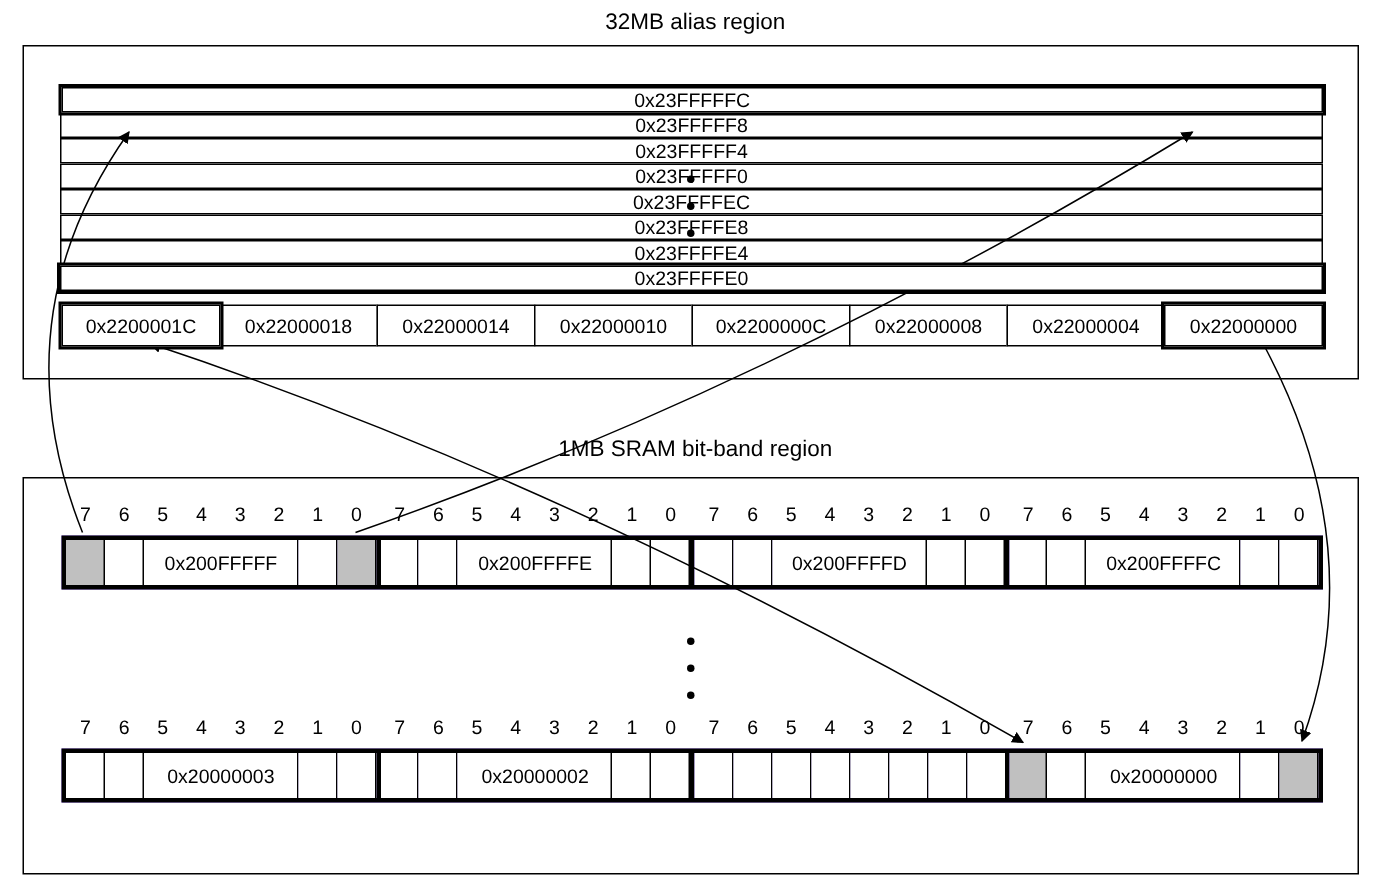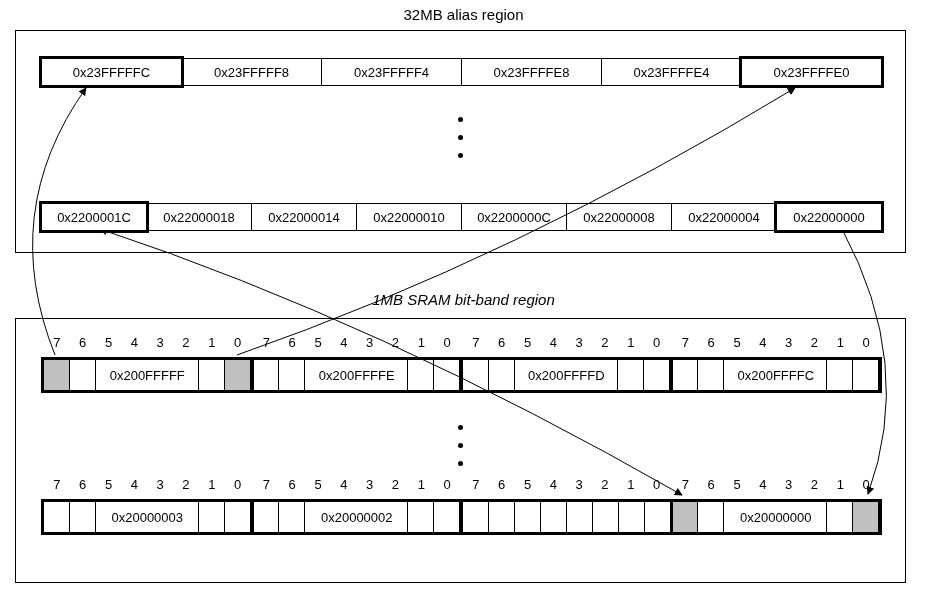--- a/index.html
+++ b/index.html
@@ -6,29 +6,29 @@
   html, body { background: #ffffff; }
   body {
     width: 927px; height: 596px;
     font-family: "Liberation Sans", sans-serif;
     color: #000;
   }
   .canvas { position: relative; width: 927px; height: 596px; background: #fff; overflow: hidden; }
 
   .title { position: absolute; left: 0; width: 100%; text-align: center; font-size: 15px; }
   .alias-title { top: 6px; }
-  .sram-title  { top: 291px; font-style: italic; }
+  .sram-title  { top: 291px; }
 
   .region-box { position: absolute; left: 15px; width: 891px; border: 1px solid #000; background: #fff; }
   .alias-box { top: 30px;  height: 223px; }
   .sram-box  { top: 318px; height: 265px; }
 
   
   .alias-row { position: absolute; left: 25px; width: 841px; height: 28px; display: flex; }
-  .alias-row.row-top    { top: 27px; }
+  .alias-row.row-top    { top: 27px; flex-direction: column; }
   .alias-row.row-bottom { top: 172px; }
   .addr-cell {
     position: relative; flex: 1 1 0; margin-left: -1px;
     border: 1px solid #000; background: #fff;
     display: flex; align-items: center; justify-content: center;
     font-size: 13px; white-space: nowrap;
   }
   .addr-cell:first-child { margin-left: 0; }
   .addr-cell.bold { box-shadow: 0 0 0 2px #000; z-index: 2; }
 
@@ -69,20 +69,22 @@
 
 <div class="canvas">
 
   <div class="title alias-title">32MB alias region</div>
 
   <div class="region-box alias-box">
     <div class="alias-row row-top">
         <div class="addr-cell bold">0x23FFFFFC</div>
         <div class="addr-cell">0x23FFFFF8</div>
         <div class="addr-cell">0x23FFFFF4</div>
+        <div class="addr-cell">0x23FFFFF0</div>
+        <div class="addr-cell">0x23FFFFEC</div>
         <div class="addr-cell">0x23FFFFE8</div>
         <div class="addr-cell">0x23FFFFE4</div>
         <div class="addr-cell bold">0x23FFFFE0</div>
       </div>
     <div class="dots">
       <span class="dot"></span>
       <span class="dot"></span>
       <span class="dot"></span>
     </div>
     <div class="alias-row row-bottom">

